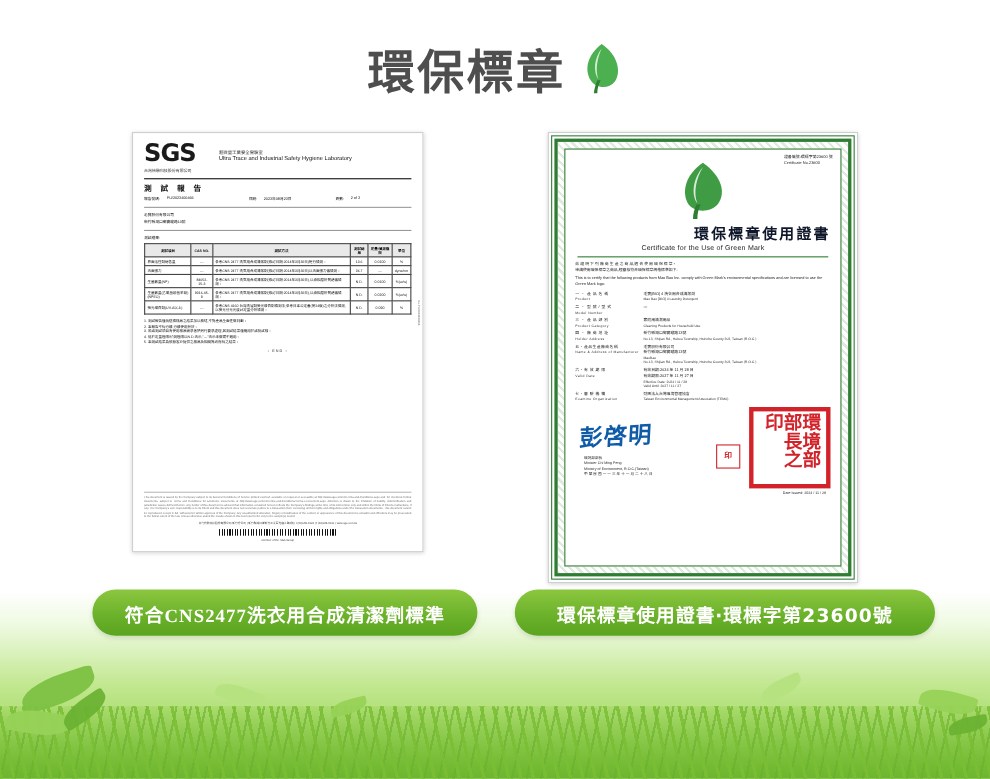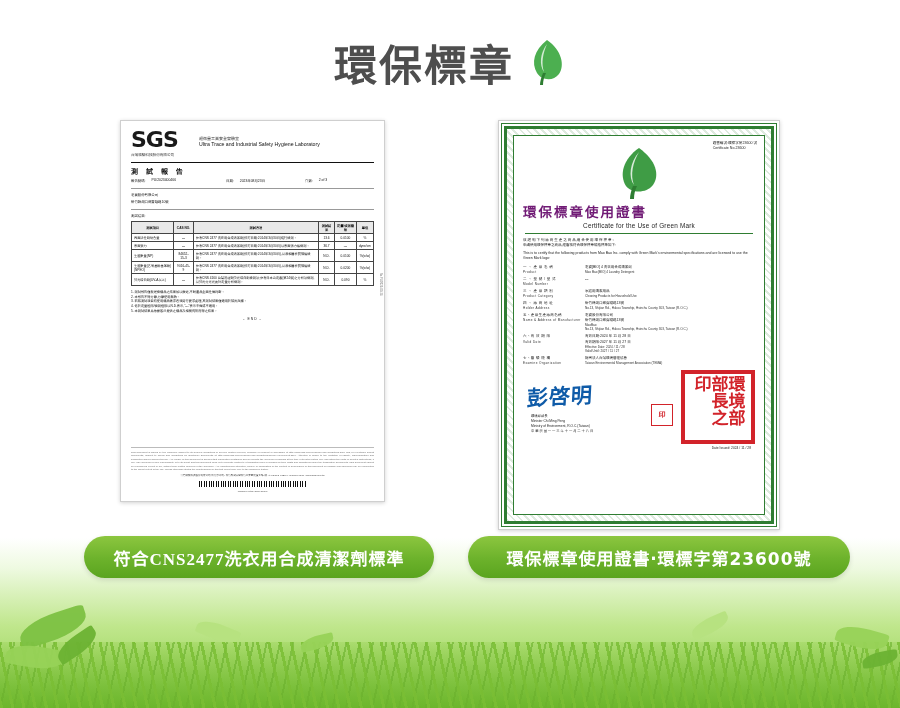--- a/index.html
+++ b/index.html
@@ -108,22 +108,22 @@
       repeating-linear-gradient(45deg, rgba(47,125,50,.16) 0 2px, rgba(255,255,255,0) 2px 5px);
     pointer-events:none;
   }
   .gm-inner-frame{
     position:absolute; inset:14px; border:1px solid #2f7d32; background:#fff;
   }
   .gm-content { position:absolute; inset:18px; padding:2px 6px; }
   .gm-topright { position:absolute; right:4px; top:2px; text-align:left; font-size:3.6px; color:#1d1d1d; line-height:1.5; }
   .gm-leaf { width:46px; height:52px; margin:6px auto 2px; position:relative; }
   .gm-title-cn {
-    text-align:left; font-family:"DejaVu Sans", sans-serif; font-weight:bold;
-    font-size:13.5px; letter-spacing:2px; color:#701a75;
+    text-align:right; font-family:"DejaVu Sans", sans-serif; font-weight:bold;
+    font-size:13.5px; letter-spacing:2px; color:#0f172a;
   }
   .gm-title-en { text-align:center; font-size:6.4px; color:#1f1f1f; margin-top:1px; letter-spacing:.2px; }
   .gm-hr { height:1px; background:#2f7d32; margin:4px 2px 4px; }
   .gm-para { font-size:3.5px; line-height:1.55; color:#1d1d1d; }
   .gm-para.sp { margin-top:2px; }
   .gm-fields { margin-top:3px; }
   .gm-f { display:flex; align-items:flex-start; font-size:3.5px; color:#1d1d1d; line-height:1.45; margin-bottom:2.5px; }
   .gm-f .lbl { width:62px; flex:none; letter-spacing:.4px; }
   .gm-f .lbl .en { display:block; font-size:3.1px; color:#333; }
   .gm-f .val { flex:1; }

